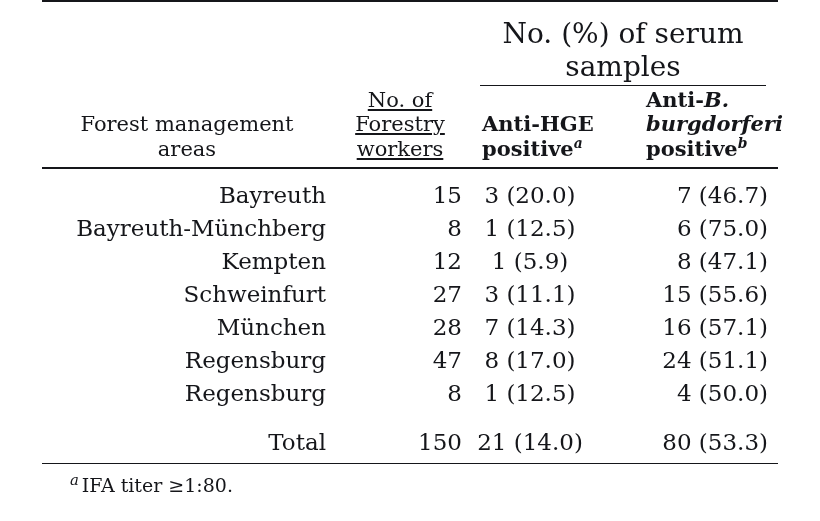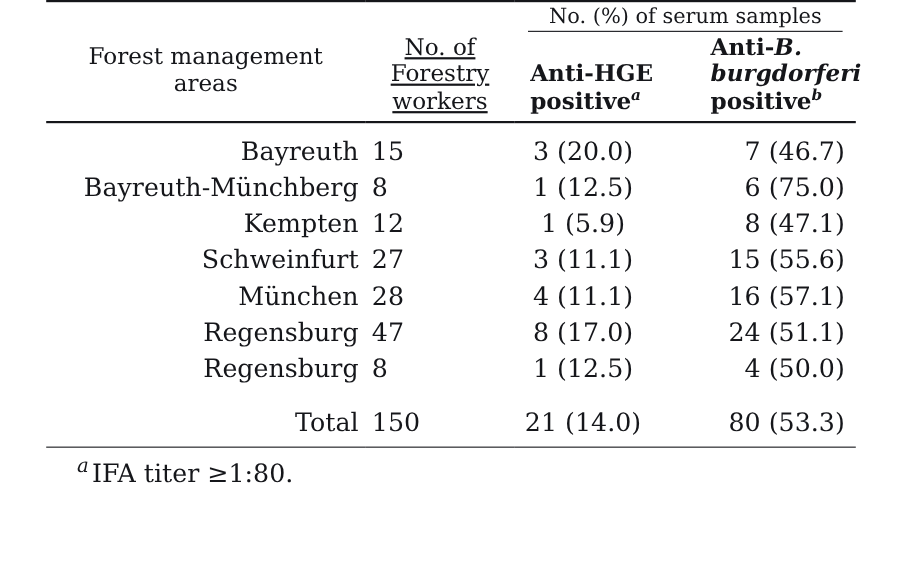--- a/index.html
+++ b/index.html
@@ -64,29 +64,29 @@
   
   .hdr {
     font-size: 21px;
     line-height: 1.16;
     font-weight: normal;
     vertical-align: bottom;
     padding: 0 6px;
     text-align: center;
   }
   .hdr-group {
-    font-size: 19px;
+    font-size: 28px;
     font-weight: normal;
     text-align: center;
-    padding: 2px 6px 2px 6px;
+    padding: 15px 6px 2px 6px;
     vertical-align: bottom;
   }
   .hdr-area {
     text-align: center;
-    padding-bottom: 22px;
+    padding-bottom: 6px;
   }
   .hdr-work {
     text-align: center;
     padding-bottom: 6px;
     text-decoration: underline;
   }
   .hdr-sub {
     text-align: left;
     padding-bottom: 6px;
     padding-left: 14px;
@@ -112,40 +112,40 @@
   em { font-style: italic; }
 
   
   tbody td {
     font-size: 23px;
     line-height: 1.0;
     padding: 5px 6px;
     vertical-align: baseline;
   }
   td.area   { text-align: right; padding-left: 10px; }
-  td.num    { text-align: left; }
+  td.num    { text-align: right; }
   td.val    { text-align: center; padding-right: 34px; }
   td.val2   { text-align: right; padding-right: 10px; }
 
   tr.gap td {
     height: 14px;
     padding: 0;
     font-size: 0;
     line-height: 0;
   }
   tr.total td {
     padding-top: 7px;
     padding-bottom: 9px;
   }
 
   
   .footnotes {
     margin-top: 9px;
     padding-left: 28px;
-    font-size: 23px;
+    font-size: 19px;
     line-height: 1.32;
   }
   .footnote {
     white-space: nowrap;
   }
   .fn-mark {
     font-style: italic;
     font-size: 0.78em;
     vertical-align: super;
     line-height: 0;
@@ -226,21 +226,21 @@
       </tr>
       <tr>
         <td class="area">Schweinfurt</td>
         <td class="num">27</td>
         <td class="val">3 (11.1)</td>
         <td class="val2">15 (55.6)</td>
       </tr>
       <tr>
         <td class="area">München</td>
         <td class="num">28</td>
-        <td class="val">4 (11.1)</td>
+        <td class="val">7 (14.3)</td>
         <td class="val2">16 (57.1)</td>
       </tr>
       <tr>
         <td class="area">Regensburg</td>
         <td class="num">47</td>
         <td class="val">8 (17.0)</td>
         <td class="val2">24 (51.1)</td>
       </tr>
       <tr>
         <td class="area">Regensburg</td>

